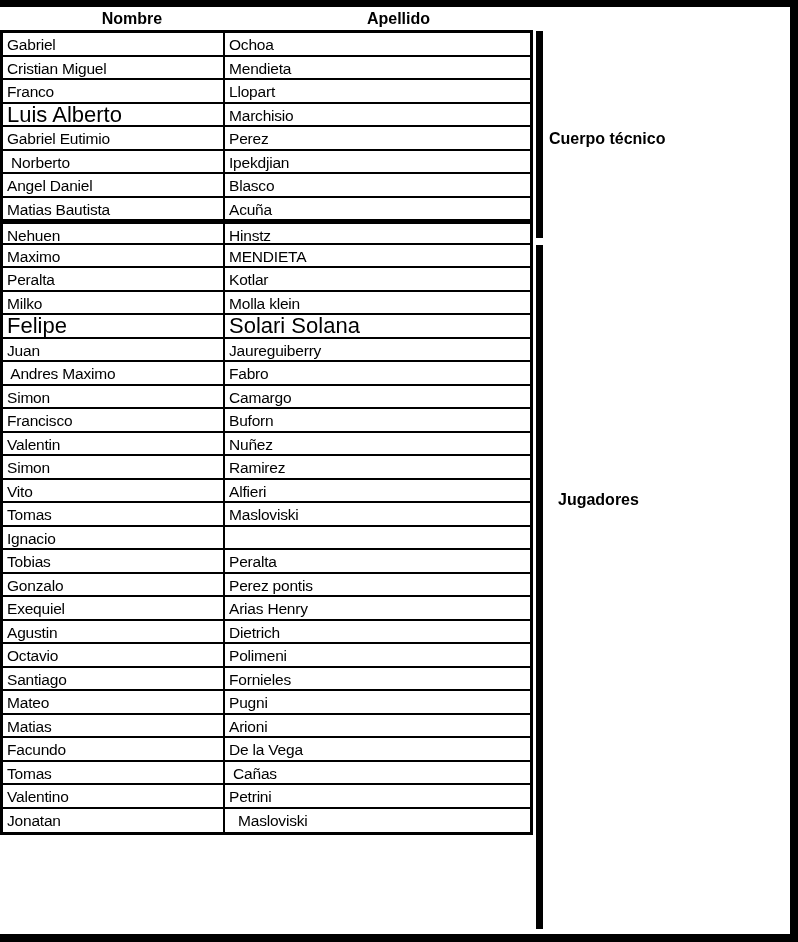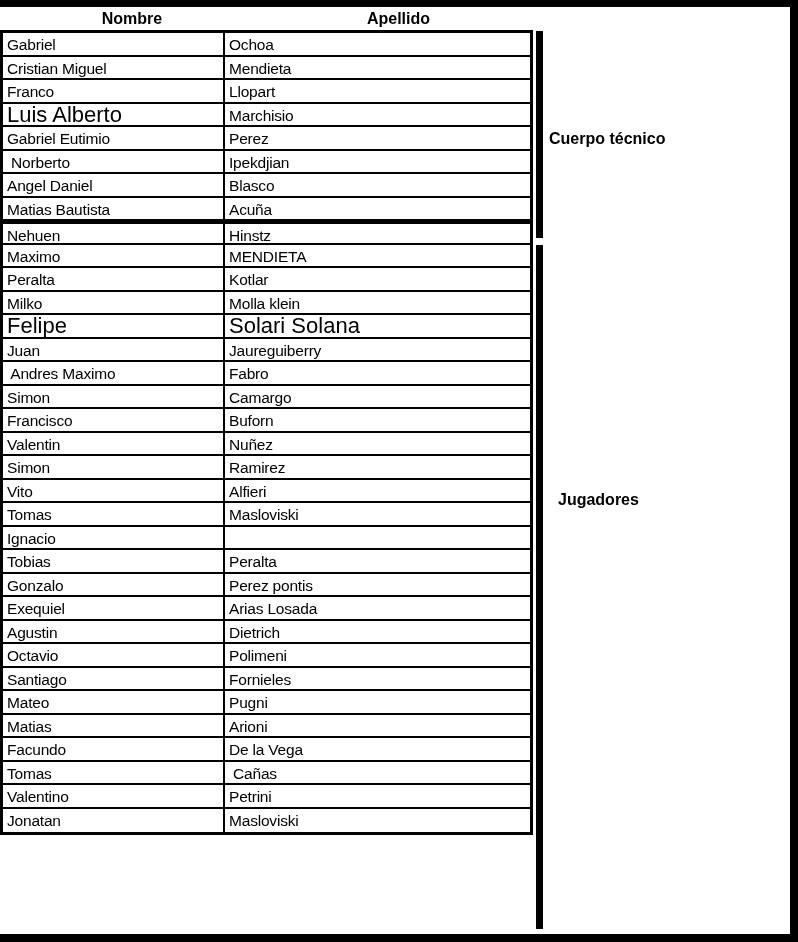--- a/index.html
+++ b/index.html
@@ -29,21 +29,21 @@
   .hdr-apellido { left: 264px; width: 269px; }
 
   
   .table {
     position: absolute; left: 0; top: 30px; width: 533px;
     border: 3px solid #000;
     background: #fff;
     display: flex; flex-direction: column;
   }
   .row { display: flex; height: 23.5px; border-bottom: 2px solid #000; background: #fff; }
-  .row:last-child { border-bottom: none; }
+  .row:last-child { border-bottom: none; gap: 9px; }
   .row.section-start { border-top: 3px solid #000; }
   .cell {
     white-space: pre;
     font-size: 15.5px; letter-spacing: -0.2px;
     line-height: 23px; height: 23.5px;
     padding-left: 4px; overflow: hidden;
   }
   .cell-nombre { width: 222px; border-right: 2px solid #000; }
   .cell-apellido { flex: 1; }
   .cell.large { font-size: 22px; letter-spacing: 0; line-height: 22px; }
@@ -160,21 +160,21 @@
       <div class="row">
         <div class="cell cell-nombre">Tobias</div>
         <div class="cell cell-apellido">Peralta</div>
       </div>
       <div class="row">
         <div class="cell cell-nombre">Gonzalo</div>
         <div class="cell cell-apellido">Perez pontis</div>
       </div>
       <div class="row">
         <div class="cell cell-nombre">Exequiel</div>
-        <div class="cell cell-apellido">Arias Losada</div>
+        <div class="cell cell-apellido">Arias Henry</div>
       </div>
       <div class="row">
         <div class="cell cell-nombre">Agustin</div>
         <div class="cell cell-apellido">Dietrich</div>
       </div>
       <div class="row">
         <div class="cell cell-nombre">Octavio</div>
         <div class="cell cell-apellido">Polimeni</div>
       </div>
       <div class="row">

